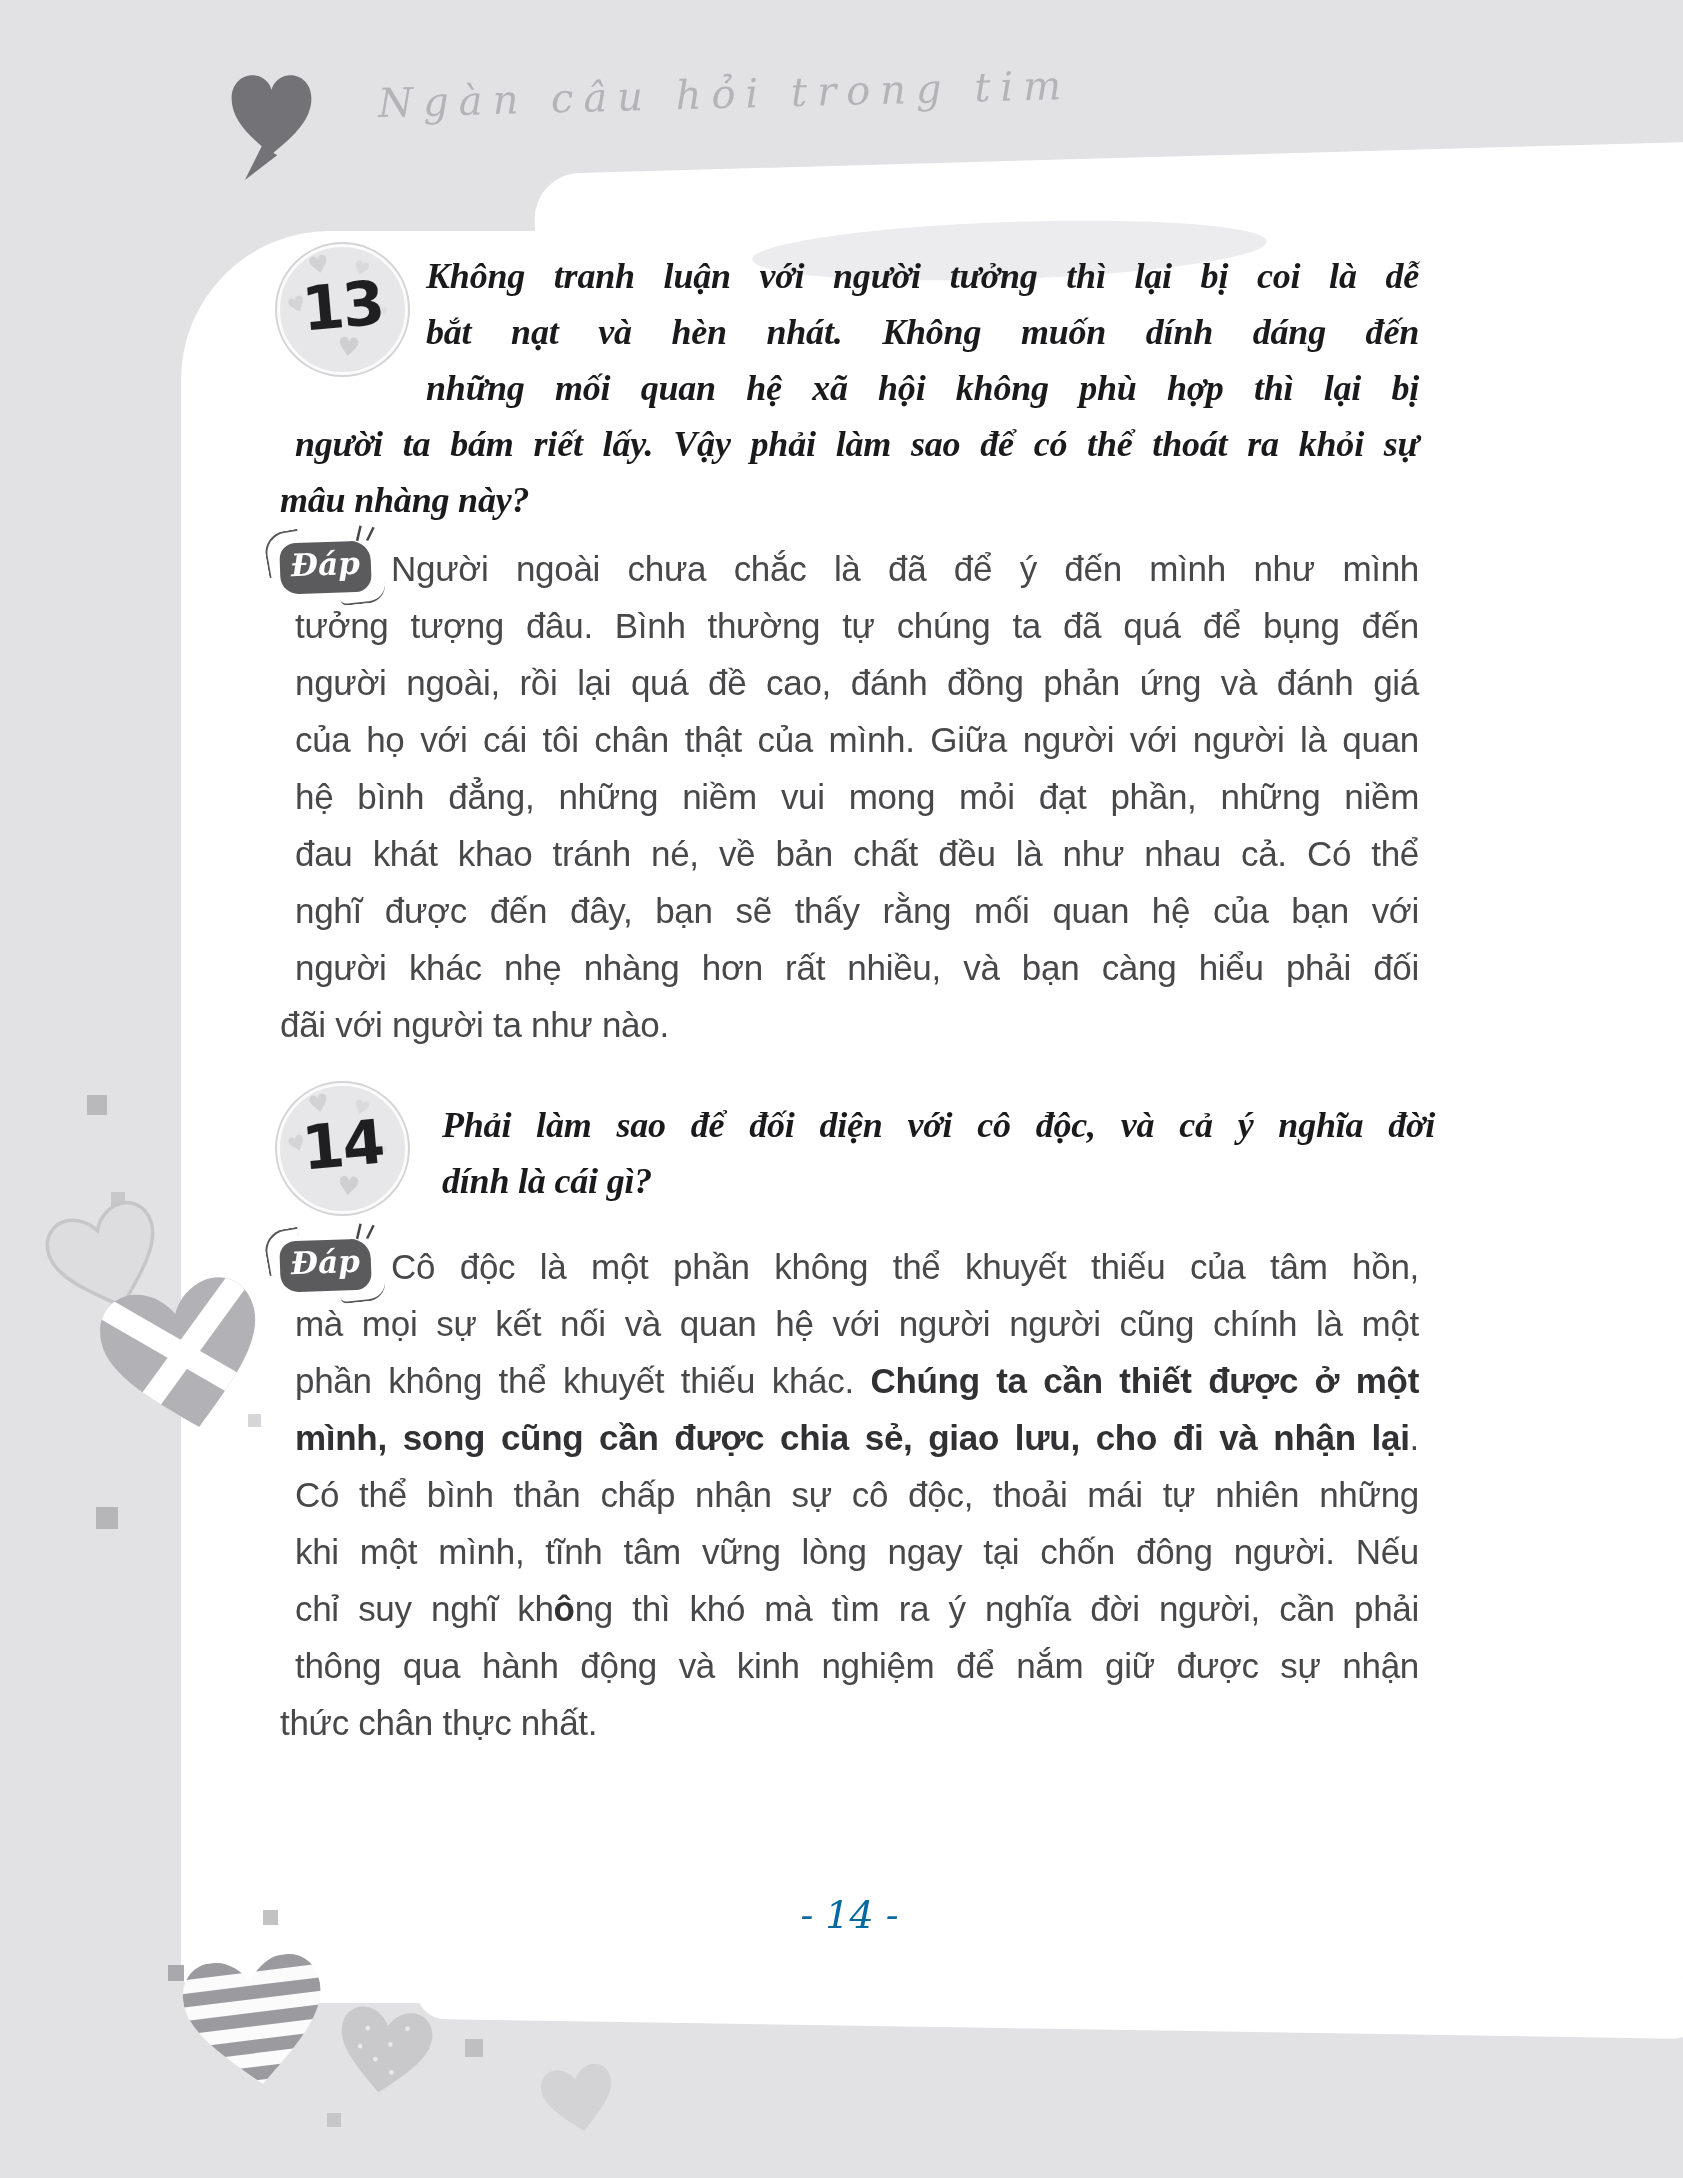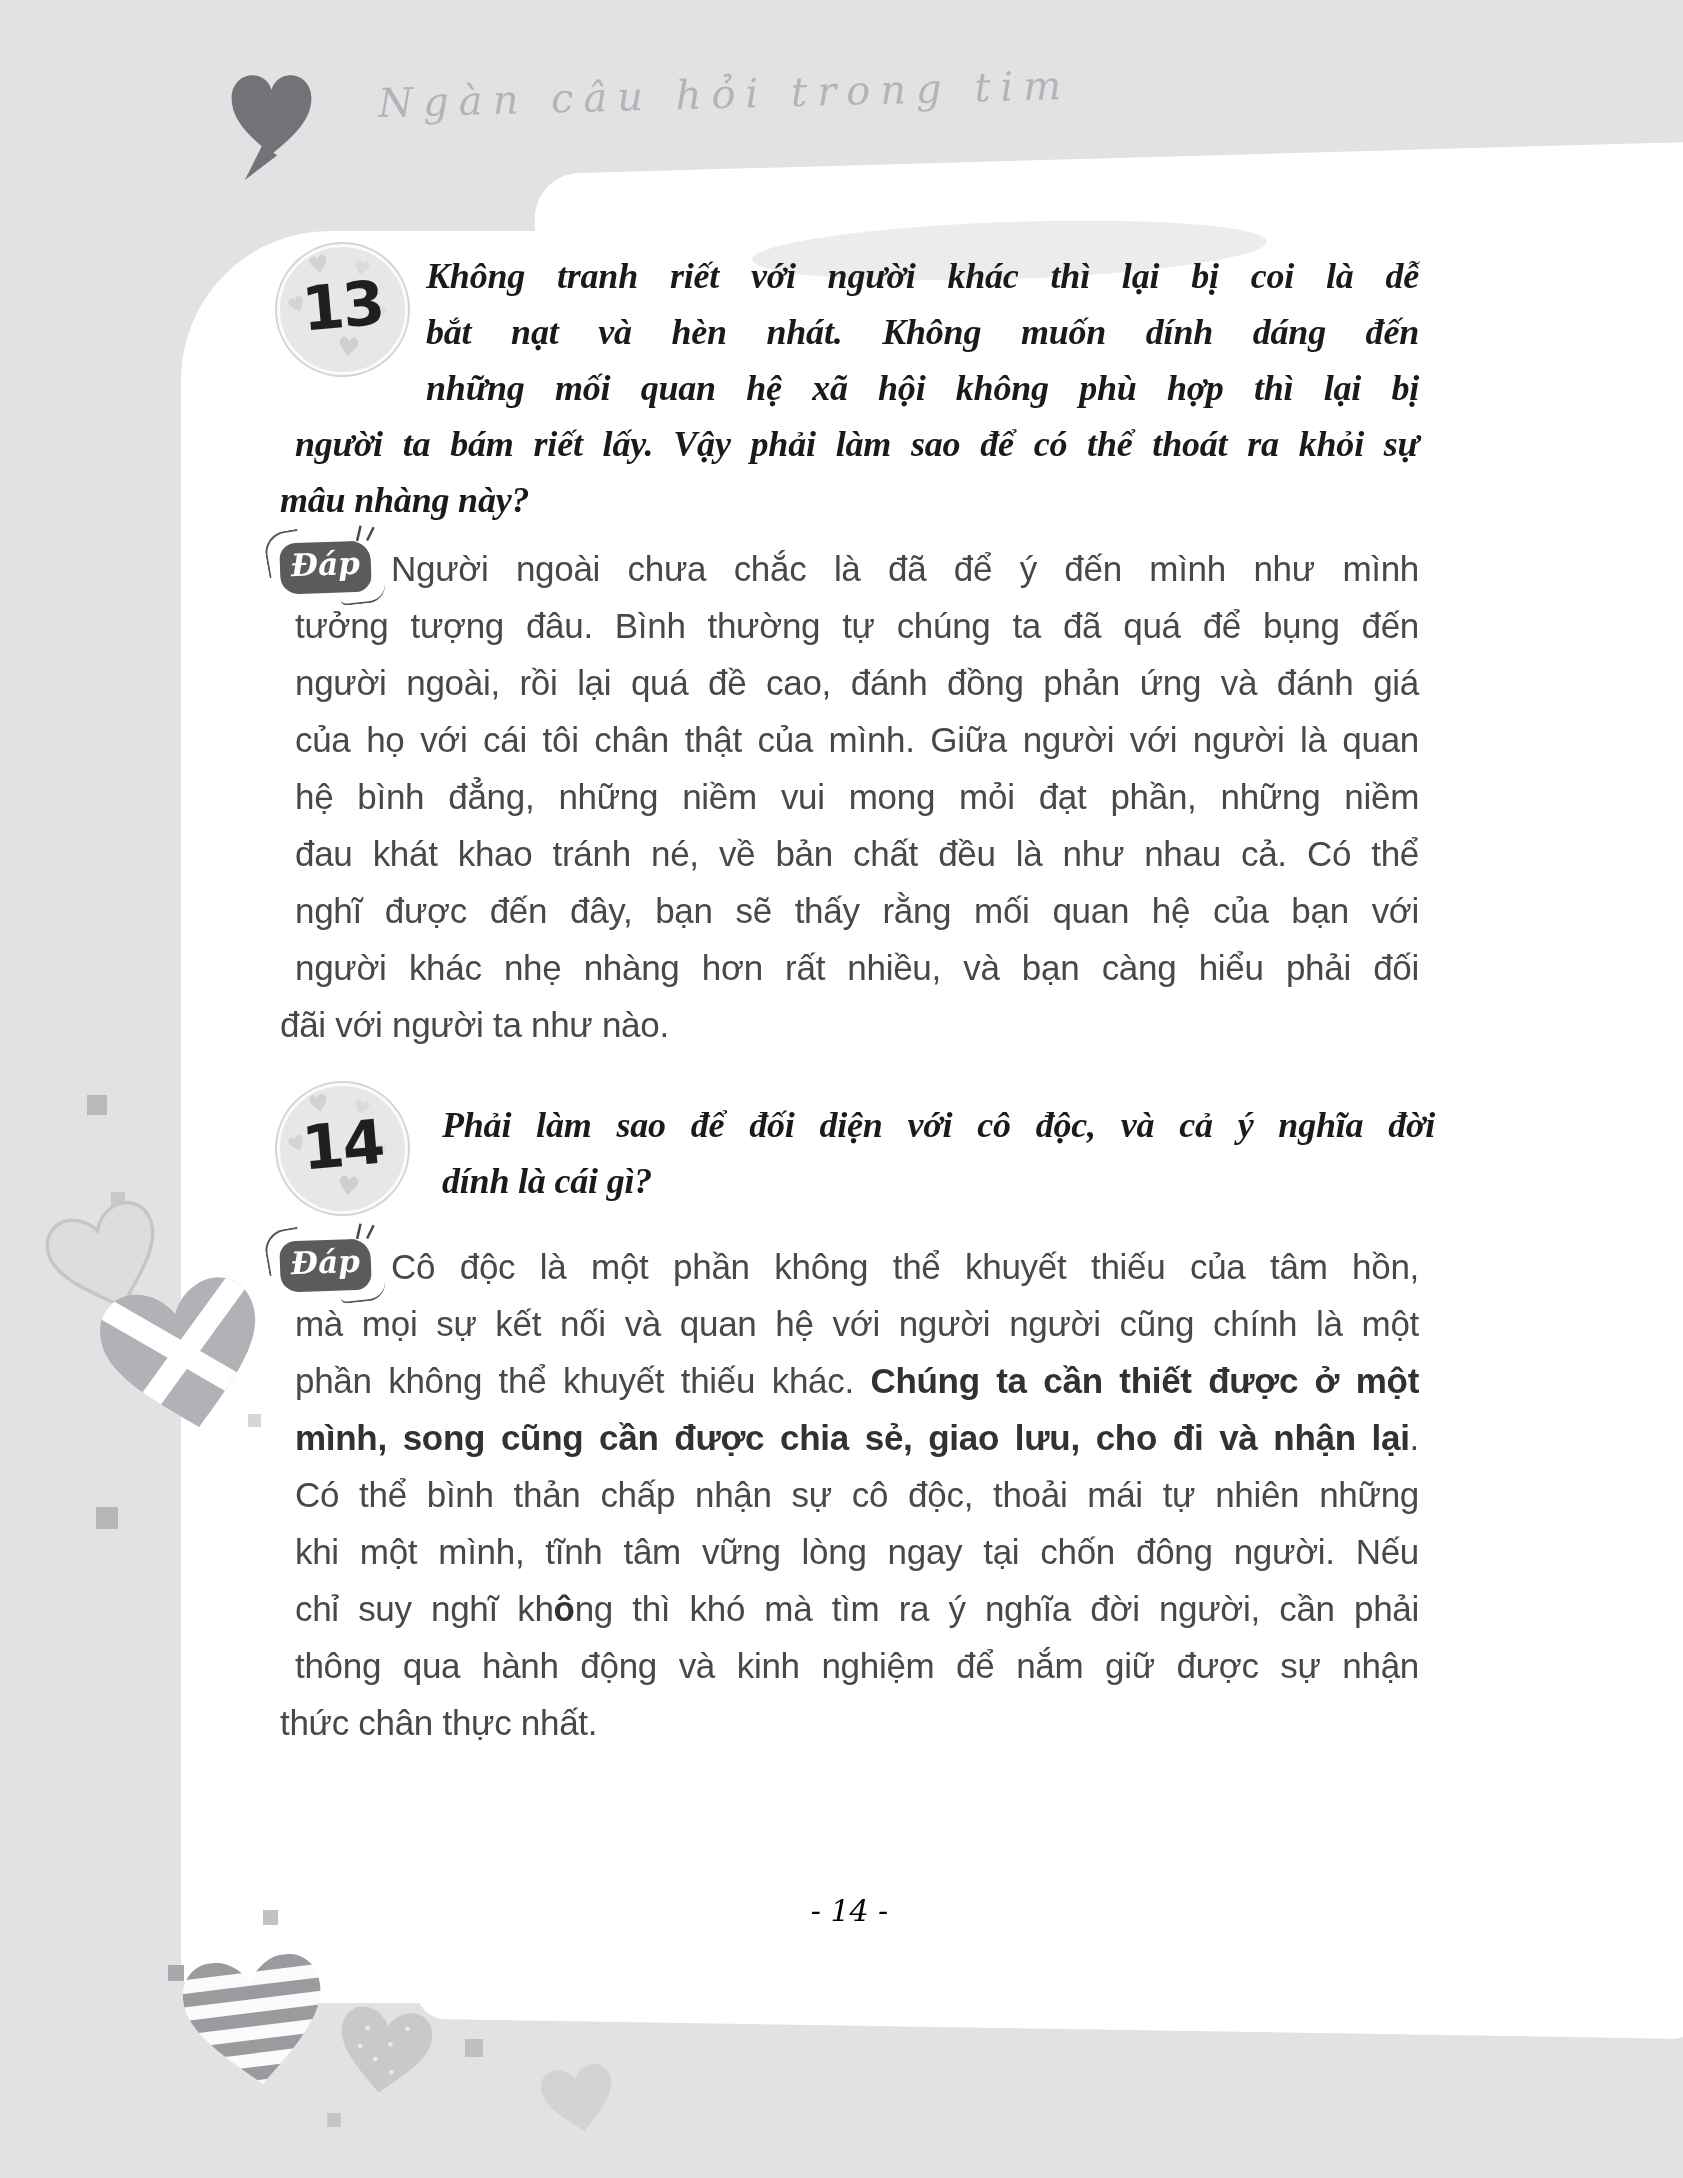--- a/index.html
+++ b/index.html
@@ -42,21 +42,21 @@
              font-family:"DejaVu Serif", serif;font-style:italic;font-weight:700;
              font-size:31px;color:#ffffff;}
   .dap .sparkle{position:absolute;right:-8px;top:-20px;}
   .dap .arc-tl{position:absolute;left:-14px;top:-12px;width:34px;height:42px;
                border-left:2px solid #58585b;border-top:2px solid #58585b;
                border-radius:22px 0 0 0;transform:rotate(-8deg);}
   .dap .arc-br{position:absolute;right:-14px;bottom:-12px;width:46px;height:16px;
                border-bottom:2px solid #58585b;border-radius:0 0 22px 8px;transform:rotate(-4deg);}
   
   .page-num{position:absolute;left:280px;top:1893px;width:1139px;text-align:center;z-index:5;
-            font-family:"DejaVu Serif", serif;font-style:italic;font-size:30px;color:#000000;}
+            font-family:"DejaVu Serif", serif;font-style:italic;font-size:38px;color:#0369a1;}
   
   .sq{position:absolute;z-index:3;}
   .deco{position:absolute;z-index:3;}
 </style>
 </head>
 <body>
 
 <div class="page">
 
   <div class="paper-band-top"></div>
@@ -73,21 +73,21 @@
   <div class="qcircle" style="left:277px;top:244px;">
     <span class="h" style="left:28px;top:6px;font-size:24px;color:#d2d2d5;transform:rotate(-12deg);">♥</span>
     <span class="h" style="left:73px;top:12px;font-size:19px;color:#dadadd;transform:rotate(16deg);">♥</span>
     <span class="h" style="left:8px;top:48px;font-size:21px;color:#d4d4d7;transform:rotate(-22deg);">♥</span>
     <span class="h" style="left:57px;top:87px;font-size:26px;color:#cfcfd2;transform:rotate(6deg);">♥</span>
     <span class="h" style="left:93px;top:57px;font-size:16px;color:#dfdfe2;transform:rotate(26deg);">♥</span>
     <span class="qnum">13</span>
   </div>
 
   <div class="tblock q-text" style="left:280px;top:248px;--ind:146px;--lh:56px;">
-      <div class="tline ind jl"><span>Không tranh riết với người khác thì lại bị coi là dễ</span></div>
+      <div class="tline ind jl"><span>Không tranh luận với người tưởng thì lại bị coi là dễ</span></div>
       <div class="tline ind jl"><span>bắt nạt và hèn nhát. Không muốn dính dáng đến</span></div>
       <div class="tline ind jl"><span>những mối quan hệ xã hội không phù hợp thì lại bị</span></div>
       <div class="tline jl"><span>người ta bám riết lấy. Vậy phải làm sao để có thể thoát ra khỏi sự</span></div>
       <div class="tline"><span>mâu nhàng này?</span></div>
     </div>
 
   <div class="tblock body-text" style="left:280px;top:540px;--ind:111px;--lh:57px;">
     <div class="dap">
       <span class="dap-label">Đáp</span>
       <svg class="sparkle" width="26" height="22" viewBox="0 0 26 22">

